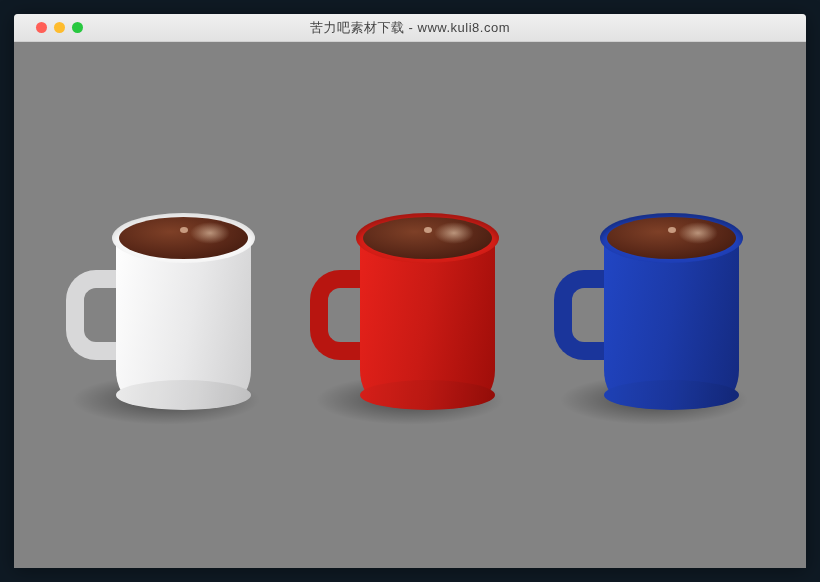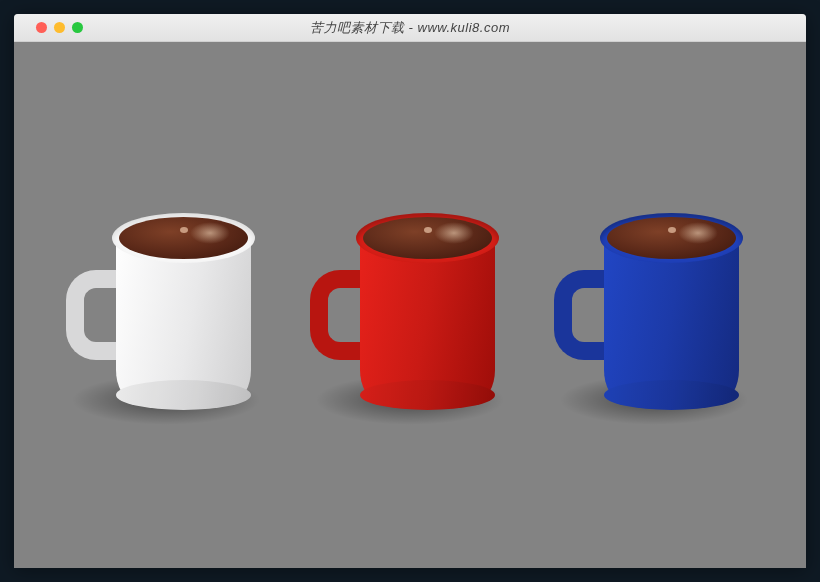--- a/index.html
+++ b/index.html
@@ -19,21 +19,20 @@
       overflow: hidden;
     }
     .titlebar {
       height: 28px;
       background: linear-gradient(#f0f0f0,#e2e2e2);
       border-bottom: 1px solid #d0d0d0;
       display: flex;
       align-items: center;
       padding: 0 22px;
       position: relative;
-      font-style: italic;
     }
     .dots { display: flex; gap: 7px; }
     .dot { width: 11px; height: 11px; border-radius: 50%; }
     .dot.r { background:#ff5f57; } .dot.y{background:#febc2e;} .dot.g{background:#28c840;}
     .title {
       position:absolute; left:0; right:0; text-align:center;
       font-size:13px; color:#444; letter-spacing:.5px;
       pointer-events:none;
     }
     .content {

